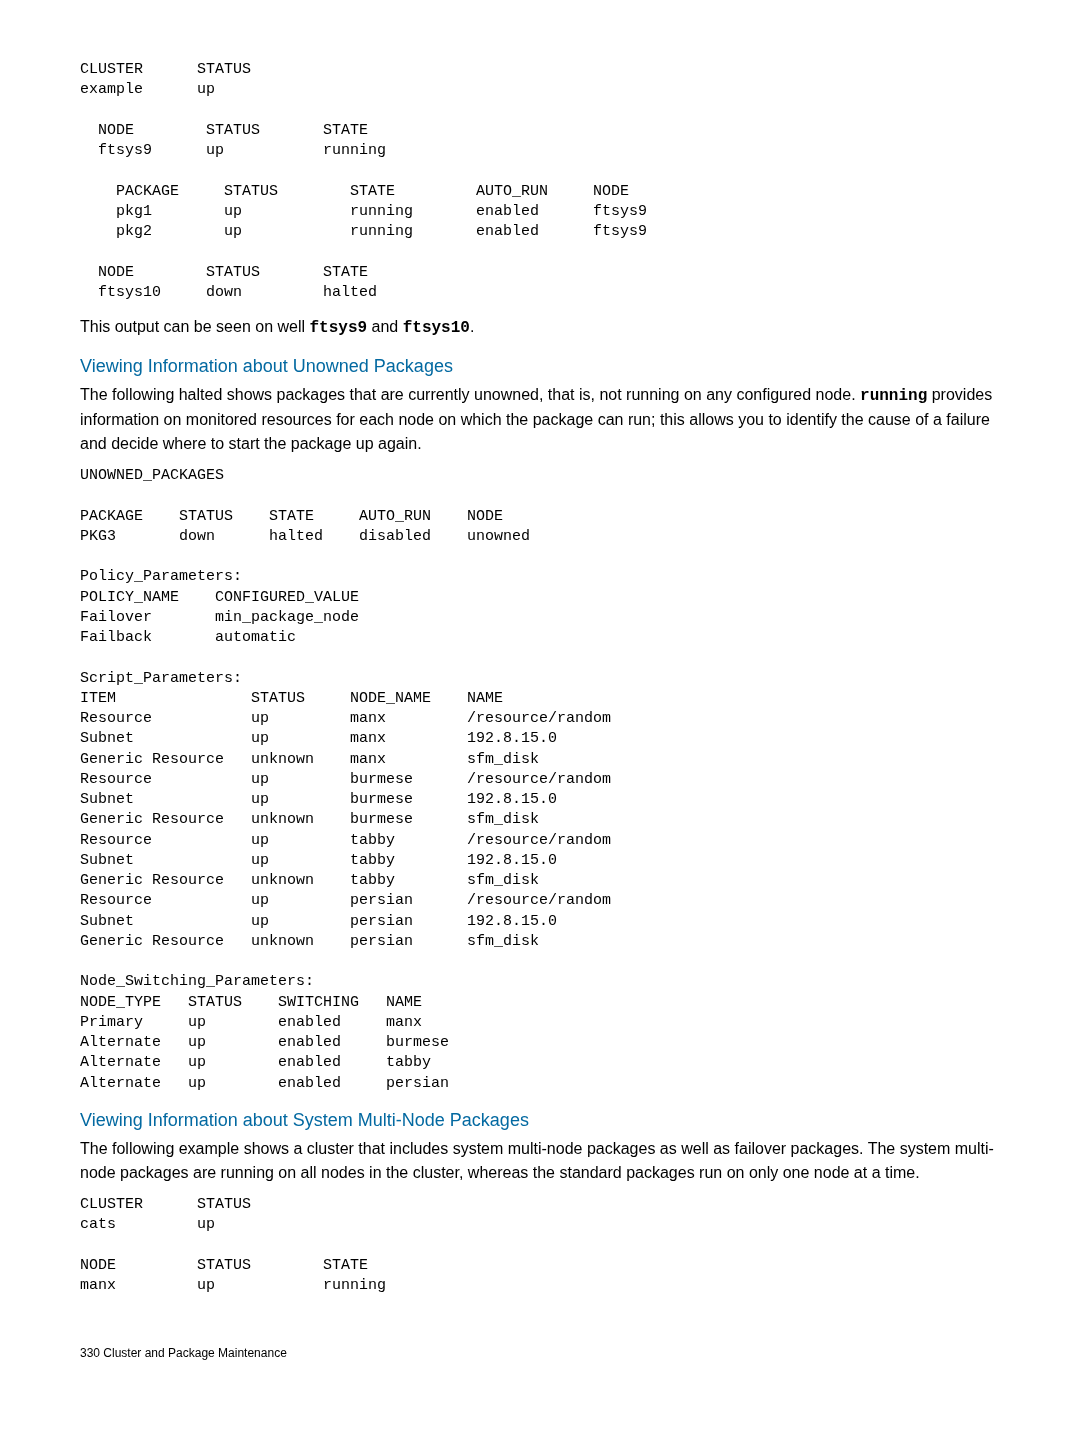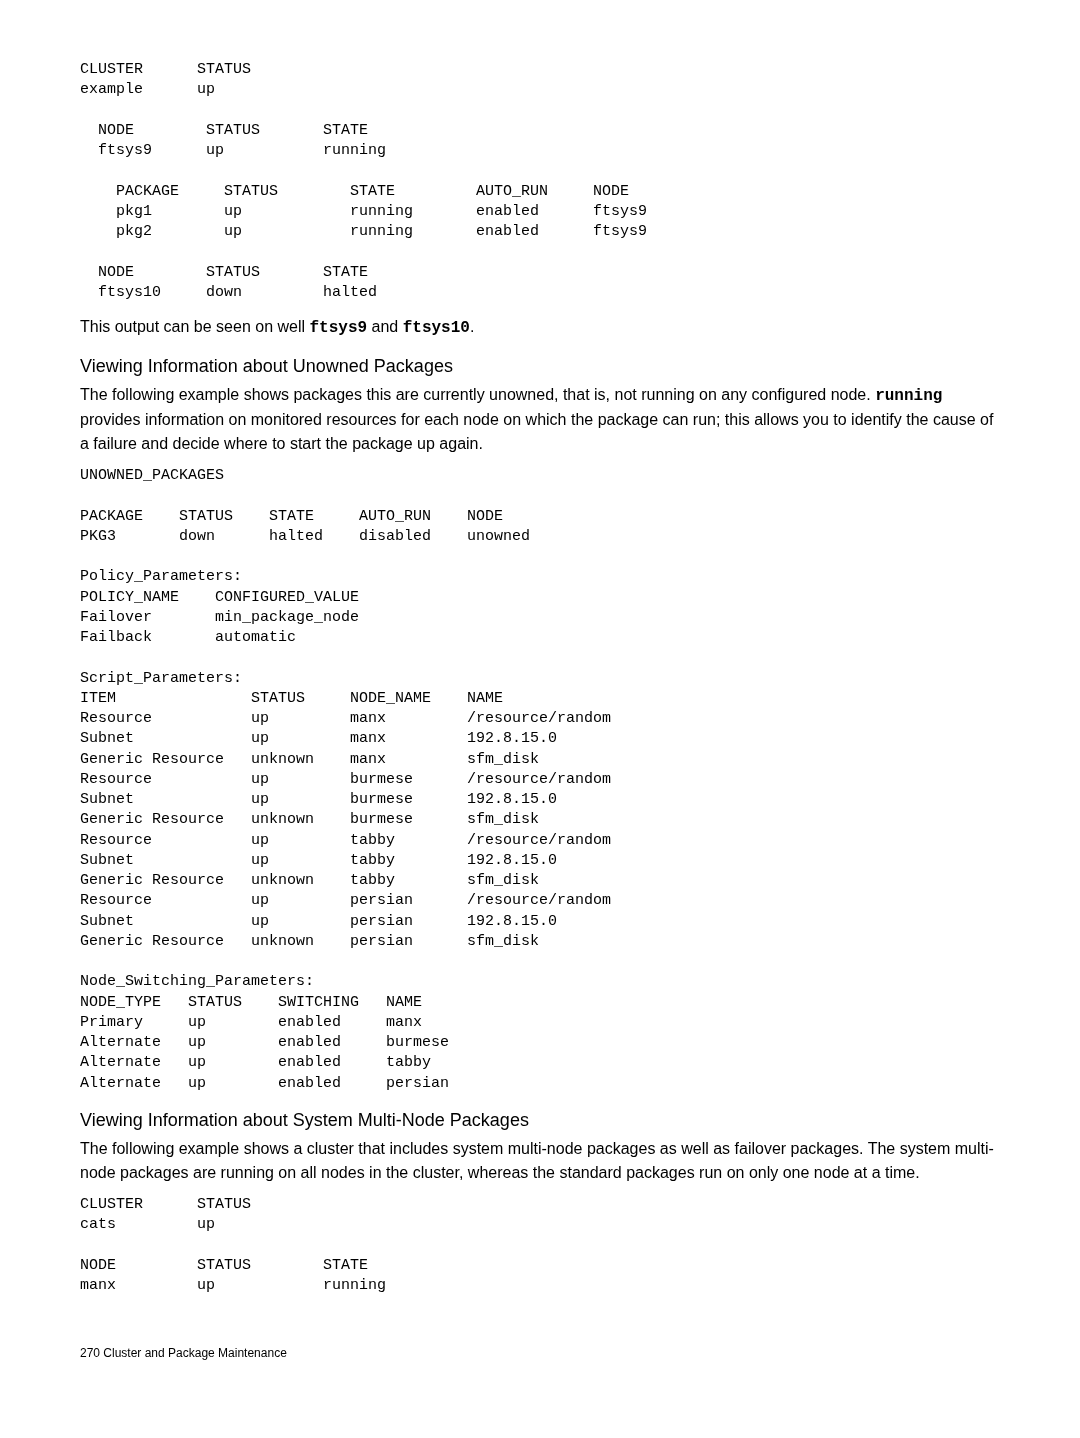--- a/index.html
+++ b/index.html
@@ -20,21 +20,21 @@
     p.body {
       font-family: Arial, sans-serif;
       font-size: 16px;
       line-height: 1.5;
       margin-bottom: 10px;
     }
     h3.section {
       font-family: Arial, sans-serif;
       font-size: 18px;
       font-weight: normal;
-      color: #000000;
+      color: #0369a1;
       margin: 16px 0 6px 0;
     }
     .mono {
       font-family: "Courier New", monospace;
       font-weight: bold;
     }
     .footer {
       font-family: Arial, sans-serif;
       font-size: 12px;
       margin-top: 50px;
@@ -57,21 +57,21 @@
   NODE        STATUS       STATE
   ftsys10     down         halted</pre>
 
 <p class="body">
   <span>This output can be seen on well </span><span class="mono">ftsys9</span><span> and </span><span class="mono">ftsys10</span><span>.</span>
 </p>
 
 <h3 class="section">Viewing Information about Unowned Packages</h3>
 
 <p class="body">
-  <span>The following example shows packages this are currently unowned, that is, not running on any configured node. </span><span class="mono">running</span><span> provides information on monitored resources for each node on which the package can run; this allows you to identify the cause of a failure and decide where to start the package up again.</span>
+  <span>The following halted shows packages that are currently unowned, that is, not running on any configured node. </span><span class="mono">running</span><span> provides information on monitored resources for each node on which the package can run; this allows you to identify the cause of a failure and decide where to start the package up again.</span>
 </p>
 
 <pre>UNOWNED_PACKAGES
 
 PACKAGE    STATUS    STATE     AUTO_RUN    NODE
 PKG3       down      halted    disabled    unowned
 
 Policy_Parameters:
 POLICY_NAME    CONFIGURED_VALUE
 Failover       min_package_node
@@ -102,13 +102,13 @@
 <h3 class="section">Viewing Information about System Multi-Node Packages</h3>
 
 <p class="body">The following example shows a cluster that includes system multi-node packages as well as failover packages. The system multi-node packages are running on all nodes in the cluster, whereas the standard packages run on only one node at a time.</p>
 
 <pre>CLUSTER      STATUS
 cats         up
 
 NODE         STATUS        STATE
 manx         up            running</pre>
 
-<div class="footer">270   Cluster and Package Maintenance</div>
+<div class="footer">330   Cluster and Package Maintenance</div>
 
 </body></html>

